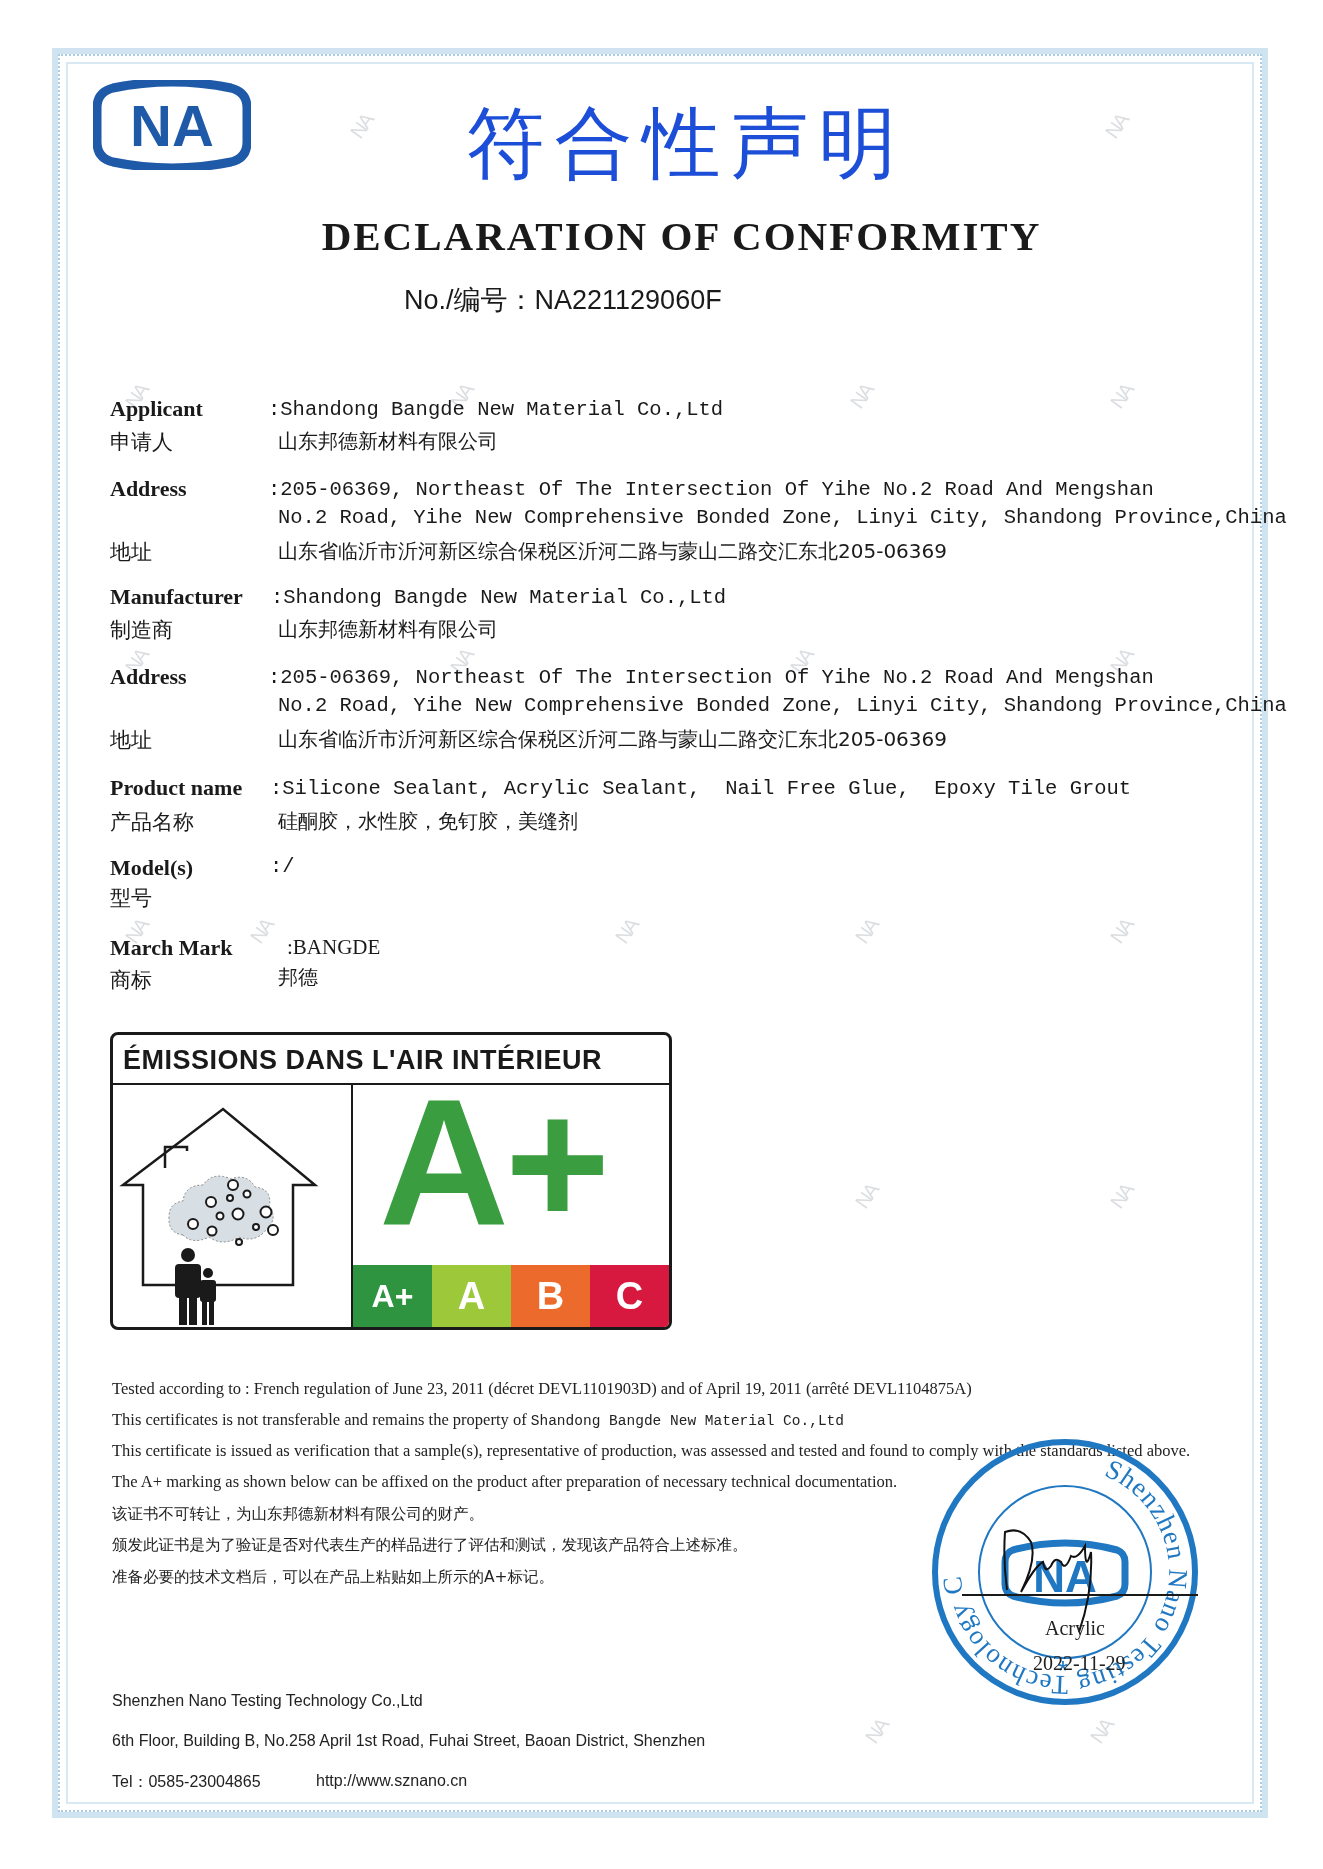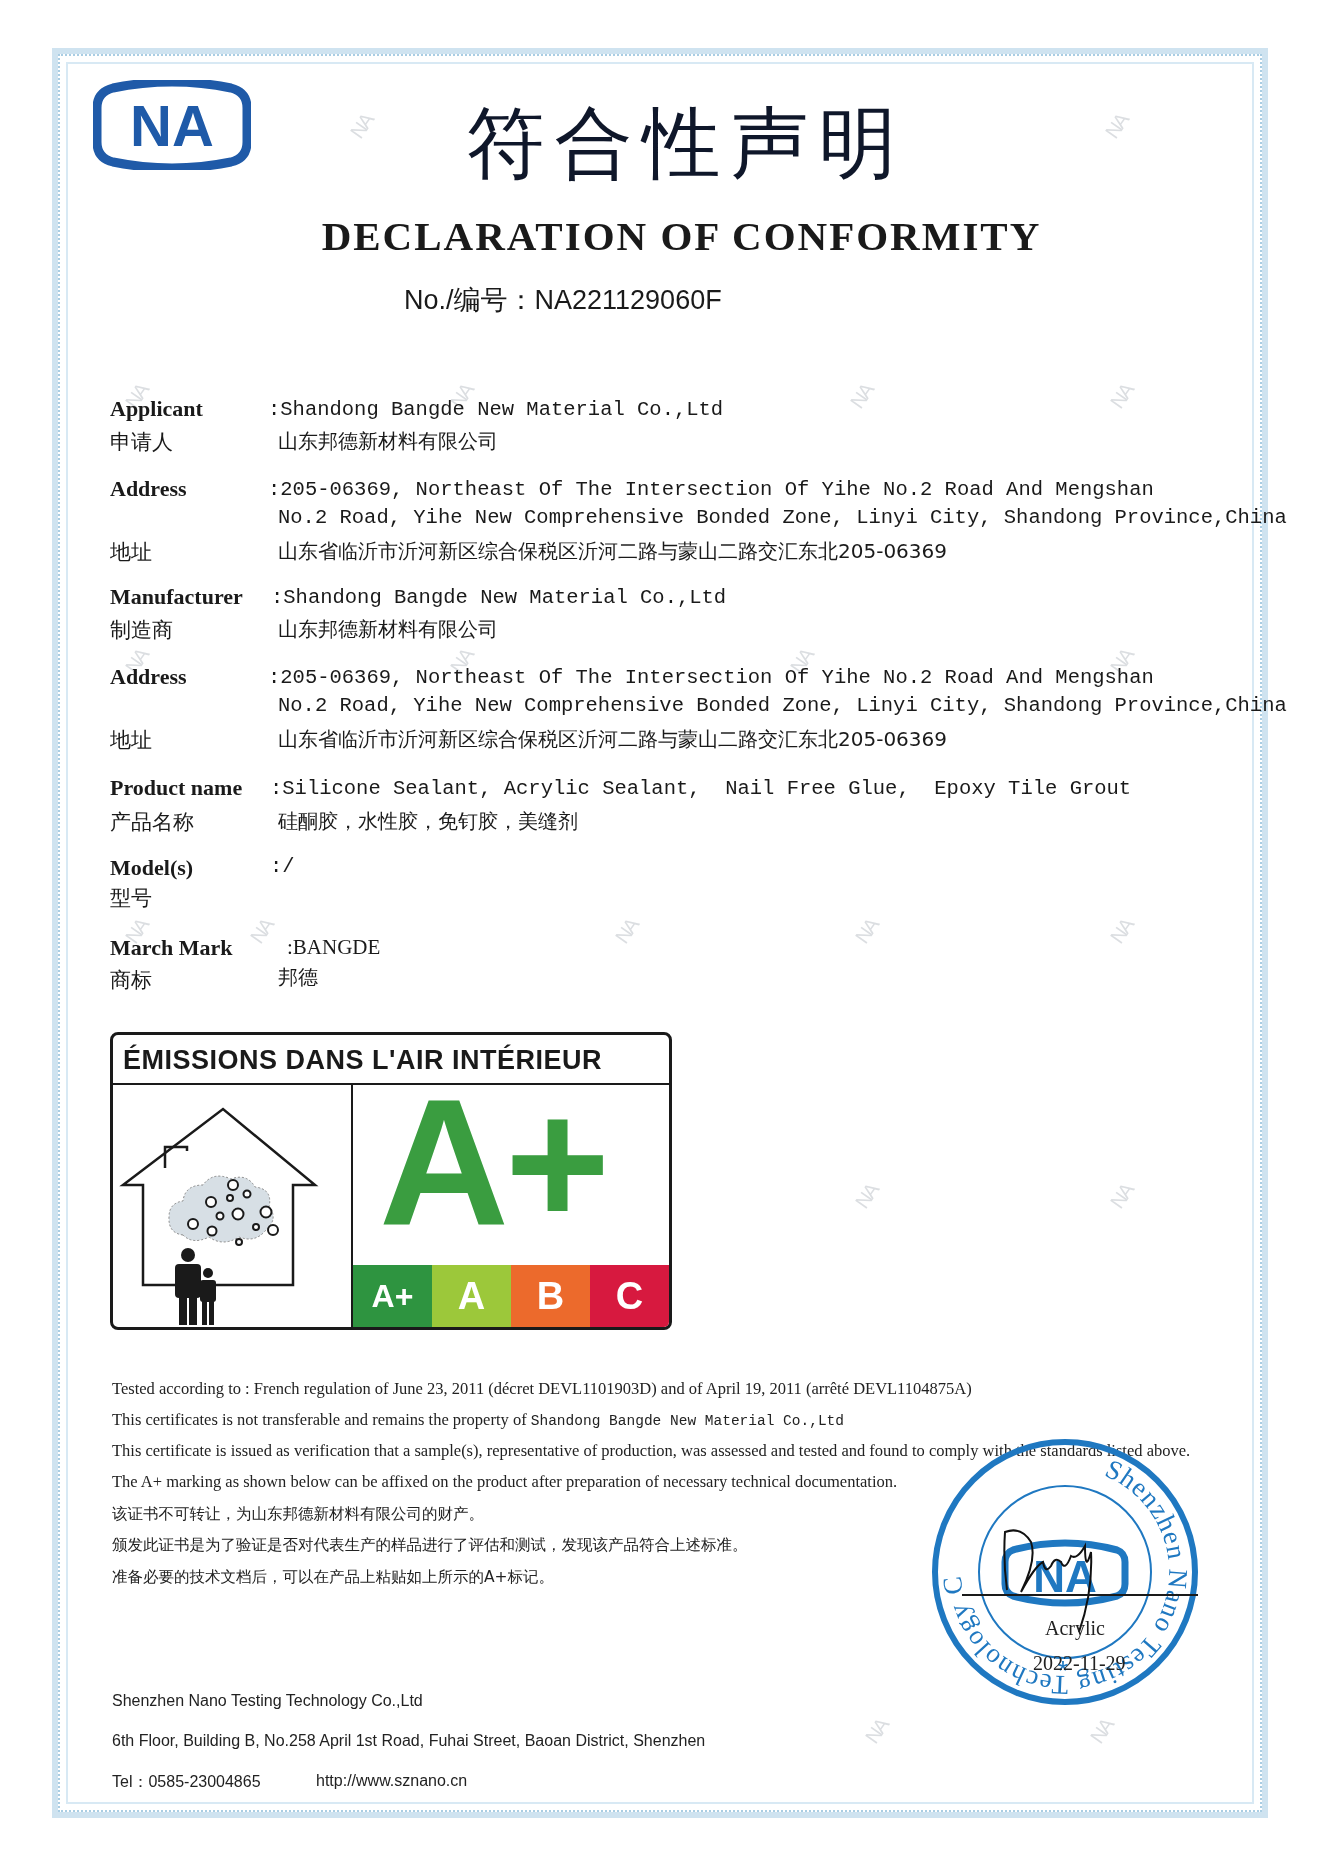--- a/index.html
+++ b/index.html
@@ -16,21 +16,21 @@
     border:2px solid #d8e9f4; box-sizing:border-box; }
 
   
   .wm { color:#c9cdd2; font-size:20px; font-family:"Liberation Sans", sans-serif;
         transform:rotate(-55deg); opacity:.65; letter-spacing:-2px; }
 
   
   .na-logo { left:93px; top:80px; width:158px; height:90px; }
 
   .title-cn { left:0; width:1323px; top:92px; text-align:center;
-    font-family:"DejaVu Sans", sans-serif; font-size:78px; letter-spacing:10px; color:#0f172a; padding-left:50px; box-sizing:border-box;}
+    font-family:"DejaVu Sans", sans-serif; font-size:78px; letter-spacing:10px; color:#1d4ed8; padding-left:50px; box-sizing:border-box;}
   .title-en { left:0; width:1323px; top:212px; text-align:center;
     font-family:"Liberation Serif", serif; font-weight:bold; font-size:41px; letter-spacing:2px; padding-left:40px; box-sizing:border-box;}
   .cert-no { left:404px; top:282px; font-family:Liberation Sans, sans-serif; font-size:27px; }
 
   .lbl { left:110px; font-family:"Liberation Serif", serif; font-weight:bold; font-size:22px; }
   .lbl-cn { left:110px; font-family:"DejaVu Sans", sans-serif; font-size:21px; }
   .val { left:268px; font-family:"Liberation Mono", "DejaVu Sans Mono", monospace; font-size:20.5px; white-space:nowrap; }
   .val-cn { left:278px; font-family:"DejaVu Sans", sans-serif; font-size:20px; white-space:nowrap; }
   .val-serif { left:268px; font-family:"Liberation Serif", serif; font-size:21px; white-space:nowrap; }
 

